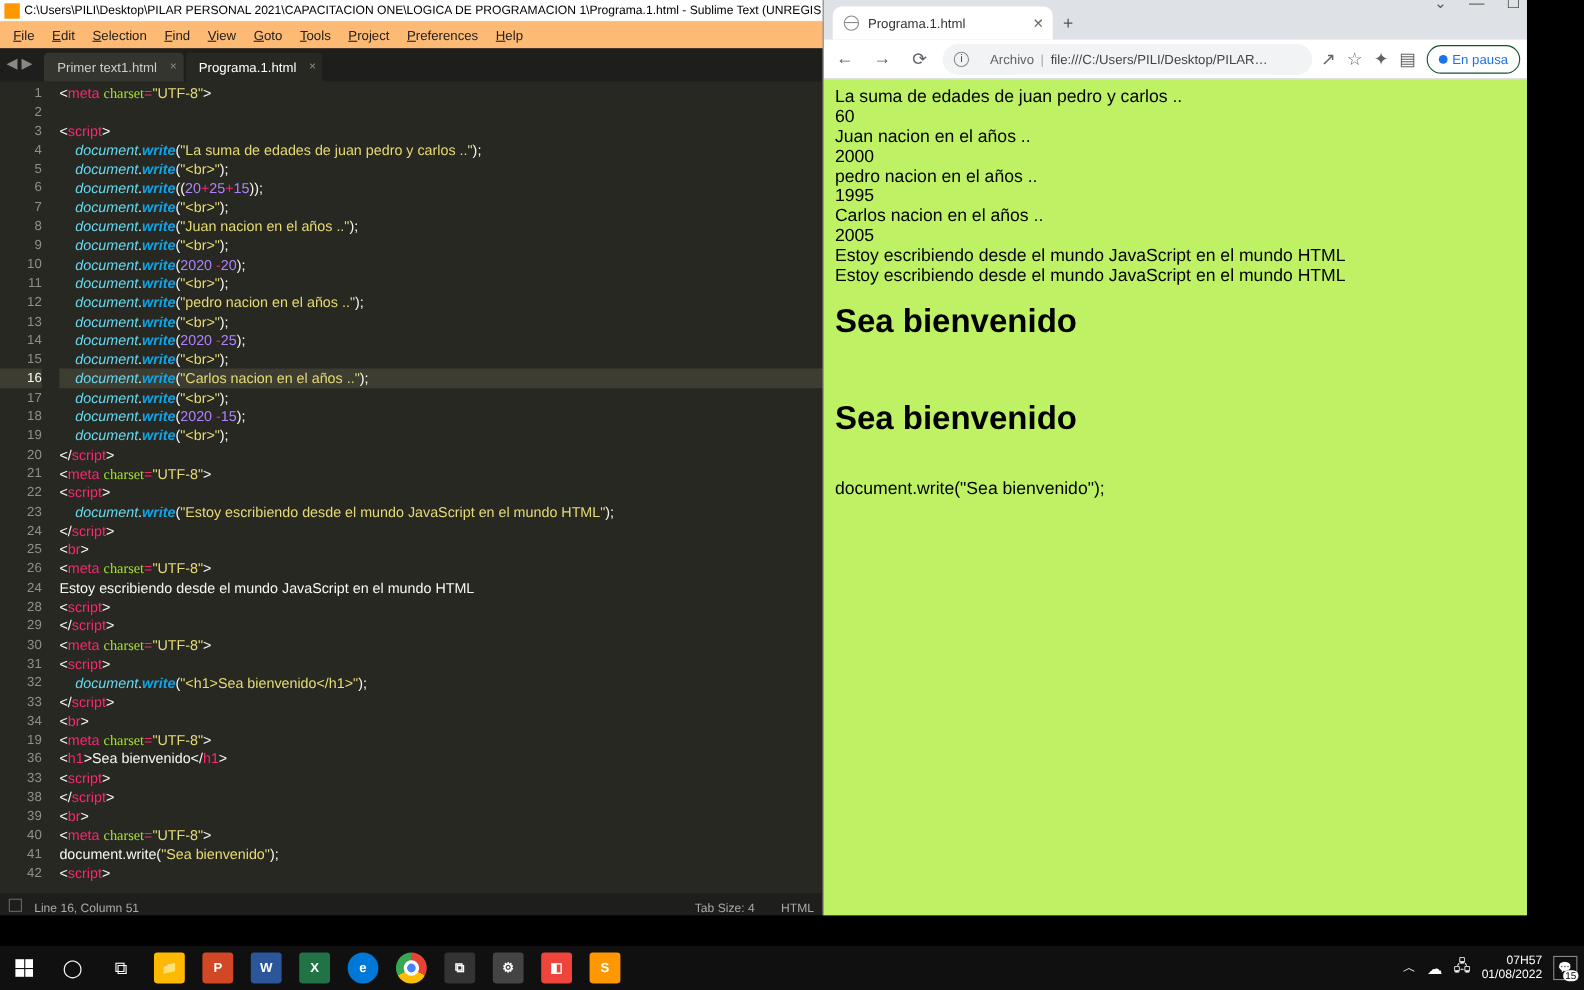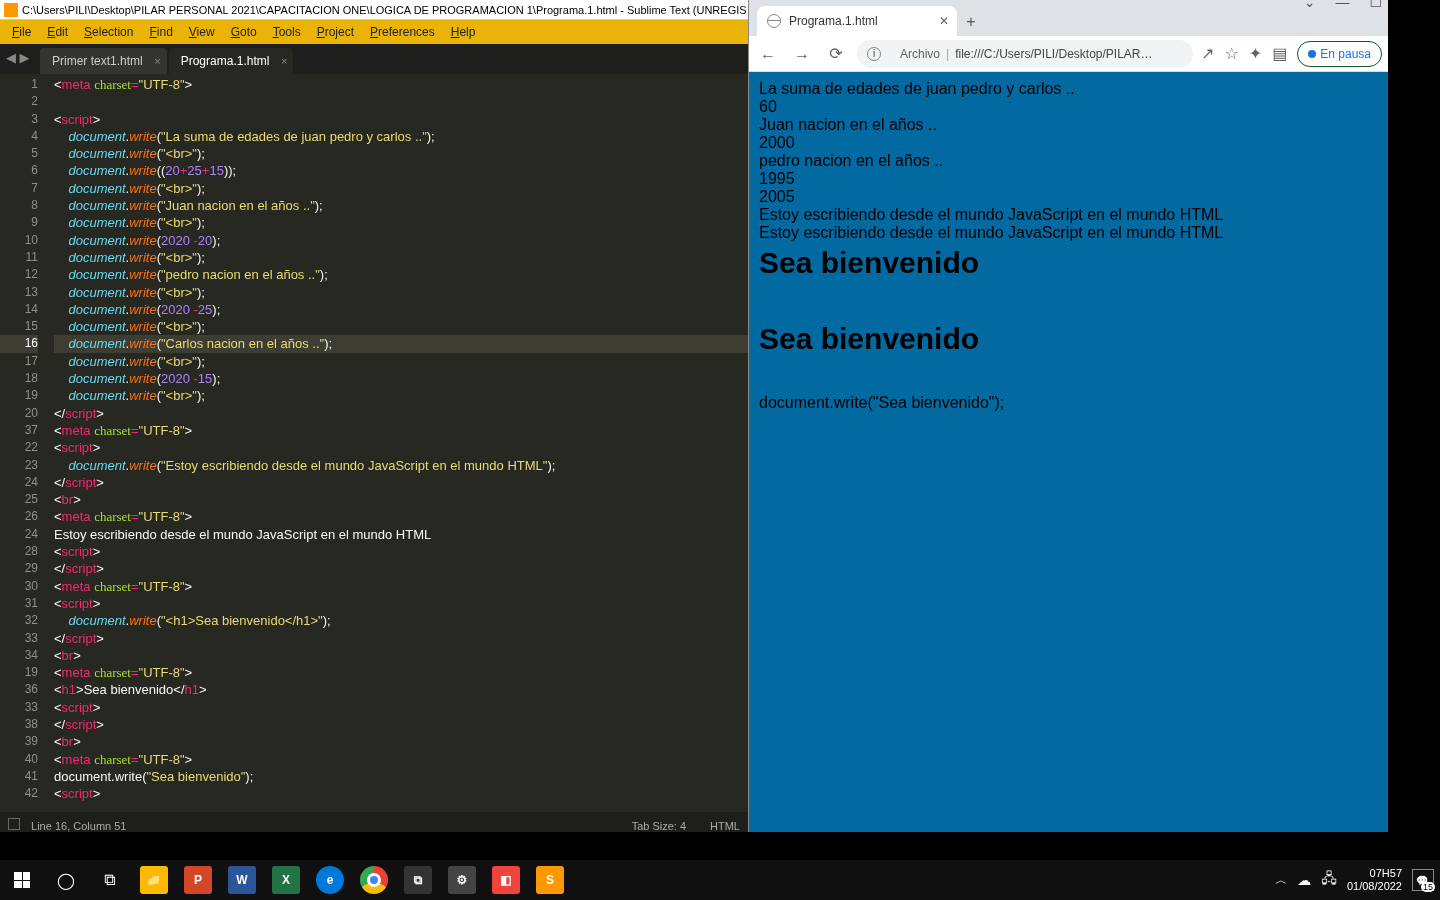--- a/index.html
+++ b/index.html
@@ -2,40 +2,40 @@
 <html><head>
 <meta charset="utf-8">
 <style>
 * { margin: 0; padding: 0; box-sizing: border-box; font-family: "Segoe UI", Tahoma, sans-serif; }
 body { width: 1440px; height: 900px; overflow: hidden; background: #000; position: relative; }
 
 
 .sublime { position: absolute; left: 0; top: 0; width: 748px; height: 832px; background: #272822; display: flex; flex-direction: column; }
 .st-titlebar { height: 20px; background: #fff; color: #000; font-size: 11px; display: flex; align-items: center; padding-left: 4px; border-bottom: 1px solid #ccc; }
 .st-logo { width: 14px; height: 14px; background: #ff9800; margin-right: 4px; display: inline-block; }
-.st-menubar { height: 24px; background: #eab308; display: flex; align-items: center; font-size: 12px; color: #222; padding-left: 4px; }
+.st-menubar { height: 24px; background: #fdba74; display: flex; align-items: center; font-size: 12px; color: #222; padding-left: 4px; }
 .st-menubar span { padding: 0 8px; cursor: default; }
 .st-menubar span u { text-decoration: underline; }
 .st-tabrow { height: 30px; background: #1e1f1c; display: flex; align-items: flex-end; padding-left: 40px; position: relative; }
 .st-nav { position: absolute; left: 6px; top: 6px; color: #888; font-size: 13px; }
 .st-tab { height: 26px; padding: 0 24px 0 12px; margin-right: 2px; background: #34352f; color: #ccc; font-size: 12px; display: flex; align-items: center; border-radius: 4px 4px 0 0; position: relative; }
 .st-tab.active { background: #272822; color: #fff; }
 .st-tab .x { position: absolute; right: 6px; color: #888; font-size: 11px; }
 .st-editor { flex: 1; display: flex; font-family: Consolas, monospace; font-size: 13px; line-height: 17.3px; overflow: hidden; }
 .st-gutter { width: 48px; background: #272822; color: #90908a; text-align: right; padding: 2px 10px 0 0; font-size: 12px; }
 .st-gutter .ln { height: 17.3px; }
 .st-gutter .hl { background: #3e3d32; color: #fff; }
 .st-code { flex: 1; padding: 2px 0 0 6px; color: #f8f8f2; white-space: pre; }
 .st-code .row { height: 17.3px; }
 .st-code .row.hl { background: #3e3d32; }
 
 .c-red   { color: #f92672; }
 .c-str   { color: #e6db74; }
 .c-num   { color: #ae81ff; }
-.c-func  { color: #f97316; font-style: italic; }
+.c-func  { color: #0ea5e9; font-style: italic; font-weight: bold; }
 .c-obj   { color: #66d9ef; font-style: italic; }
 .c-attr  { color: #a6e22e; font-family: Liberation Serif, serif; }
 .st-status { height: 20px; background: #1e1f1c; color: #aaa; font-size: 11px; display: flex; align-items: flex-end; padding: 0 8px; justify-content: space-between; }
 .st-status .right { display: flex; gap: 24px; }
 .st-status .icon { width: 12px; height: 12px; border: 1px solid #666; display: inline-block; margin-right: 8px; }
 
 
 .chrome { position: absolute; left: 748px; top: 0; width: 640px; height: 832px; background: #fff; display: flex; flex-direction: column; border-left: 1px solid #888;}
 .chrome-tabstrip { height: 36px; background: #dee1e6; display: flex; align-items: flex-end; padding-left: 8px; padding-top:6px; position:relative;}
 .chrome-wincontrols{ position:absolute; right:6px; top:-6px; display:flex; gap:20px; color:#555; font-size:14px;}
@@ -46,22 +46,22 @@
 .chrome-newtab { width: 28px; height: 28px; display: flex; align-items: center; justify-content: center; color: #555; font-size: 16px; }
 .chrome-toolbar { height: 36px; background: #fff; border-bottom: 1px solid #ddd; display: flex; align-items: center; padding: 0 6px; gap: 8px; }
 .chrome-toolbar .navbtn { width: 26px; height: 26px; display: flex; align-items: center; justify-content: center; color: #5f6368; font-size: 16px; border-radius: 50%; }
 .omni { flex: 1; height: 28px; background: #f1f3f4; border-radius: 14px; display: flex; align-items: center; padding: 0 10px; font-size: 12px; color: #444; gap: 6px; }
 .omni .info { width:14px; height:14px; border:1px solid #888; border-radius:50%; display:flex; align-items:center; justify-content:center; font-size:10px;}
 .omni .label { color:#5f6368;margin-left:13px; }
 .omni .sep { color:#aaa; }
 .chrome-right { display: flex; align-items: center; gap: 10px; color:#5f6368; }
 .chrome-pill { height: 26px; border: 1px solid #14532d; border-radius: 13px; display: flex; align-items: center; padding: 0 10px; font-size: 12px; color: #1a73e8; gap:4px;}
 .chrome-pill .dot{ width:8px; height:8px; background:#1a73e8; border-radius:50%;}
-.page { flex: 1; background: #0369a1; padding: 8px 10px; font-family: "Times New Roman", serif; font-size: 16px; color: #000; }
-.page h1 { font-size: 30px; font-weight: bold; margin: 4px 0 18px; }
+.page { flex: 1; background: #bef264; padding: 8px 10px; font-family: "Times New Roman", serif; font-size: 16px; color: #000; }
+.page h1 { font-size: 30px; font-weight: bold; margin: 16px 0 18px; }
 .page .gap { height: 20px; }
 
 
 .taskbar { position: absolute; left: 0; bottom: 0; width: 1440px; height: 40px; background: #101010; display: flex; align-items: center; }
 .taskbar .tbicon { width: 44px; height: 40px; display: flex; align-items: center; justify-content: center; color: #fff; font-size: 16px; }
 .winlogo { width:16px; height:16px; display:grid; grid-template-columns:1fr 1fr; grid-template-rows:1fr 1fr; gap:1px;}
 .winlogo span{ background:#fff;}
 .tb-app { width:28px; height:28px; border-radius:3px; display:flex; align-items:center; justify-content:center; font-size:12px; font-weight:bold; color:#fff;}
 .tb-folder{ background:#ffb900;}
 .tb-ppt{ background:#d24726;}
@@ -128,21 +128,21 @@
         <div class="ln">11</div>
         <div class="ln">12</div>
         <div class="ln">13</div>
         <div class="ln">14</div>
         <div class="ln">15</div>
         <div class="ln hl">16</div>
         <div class="ln">17</div>
         <div class="ln">18</div>
         <div class="ln">19</div>
         <div class="ln">20</div>
-        <div class="ln">37</div>
+        <div class="ln">21</div>
         <div class="ln">22</div>
         <div class="ln">23</div>
         <div class="ln">24</div>
         <div class="ln">25</div>
         <div class="ln">26</div>
         <div class="ln">24</div>
         <div class="ln">28</div>
         <div class="ln">29</div>
         <div class="ln">30</div>
         <div class="ln">31</div>
@@ -206,20 +206,21 @@
     </div>
   </div>
   <div class="page">
     <div id="page-lines">
         <div>La suma de edades de juan pedro y carlos ..</div>
         <div>60</div>
         <div>Juan nacion en el años ..</div>
         <div>2000</div>
         <div>pedro nacion en el años ..</div>
         <div>1995</div>
+        <div>Carlos nacion en el años ..</div>
         <div>2005</div>
         <div>Estoy escribiendo desde el mundo JavaScript en el mundo HTML</div>
         <div>Estoy escribiendo desde el mundo JavaScript en el mundo HTML</div>
       </div>
     <h1>Sea bienvenido</h1>
     <div class="gap"></div>
     <h1>Sea bienvenido</h1>
     <div class="gap"></div>
     <div>document.write("Sea bienvenido");</div>
   </div>

